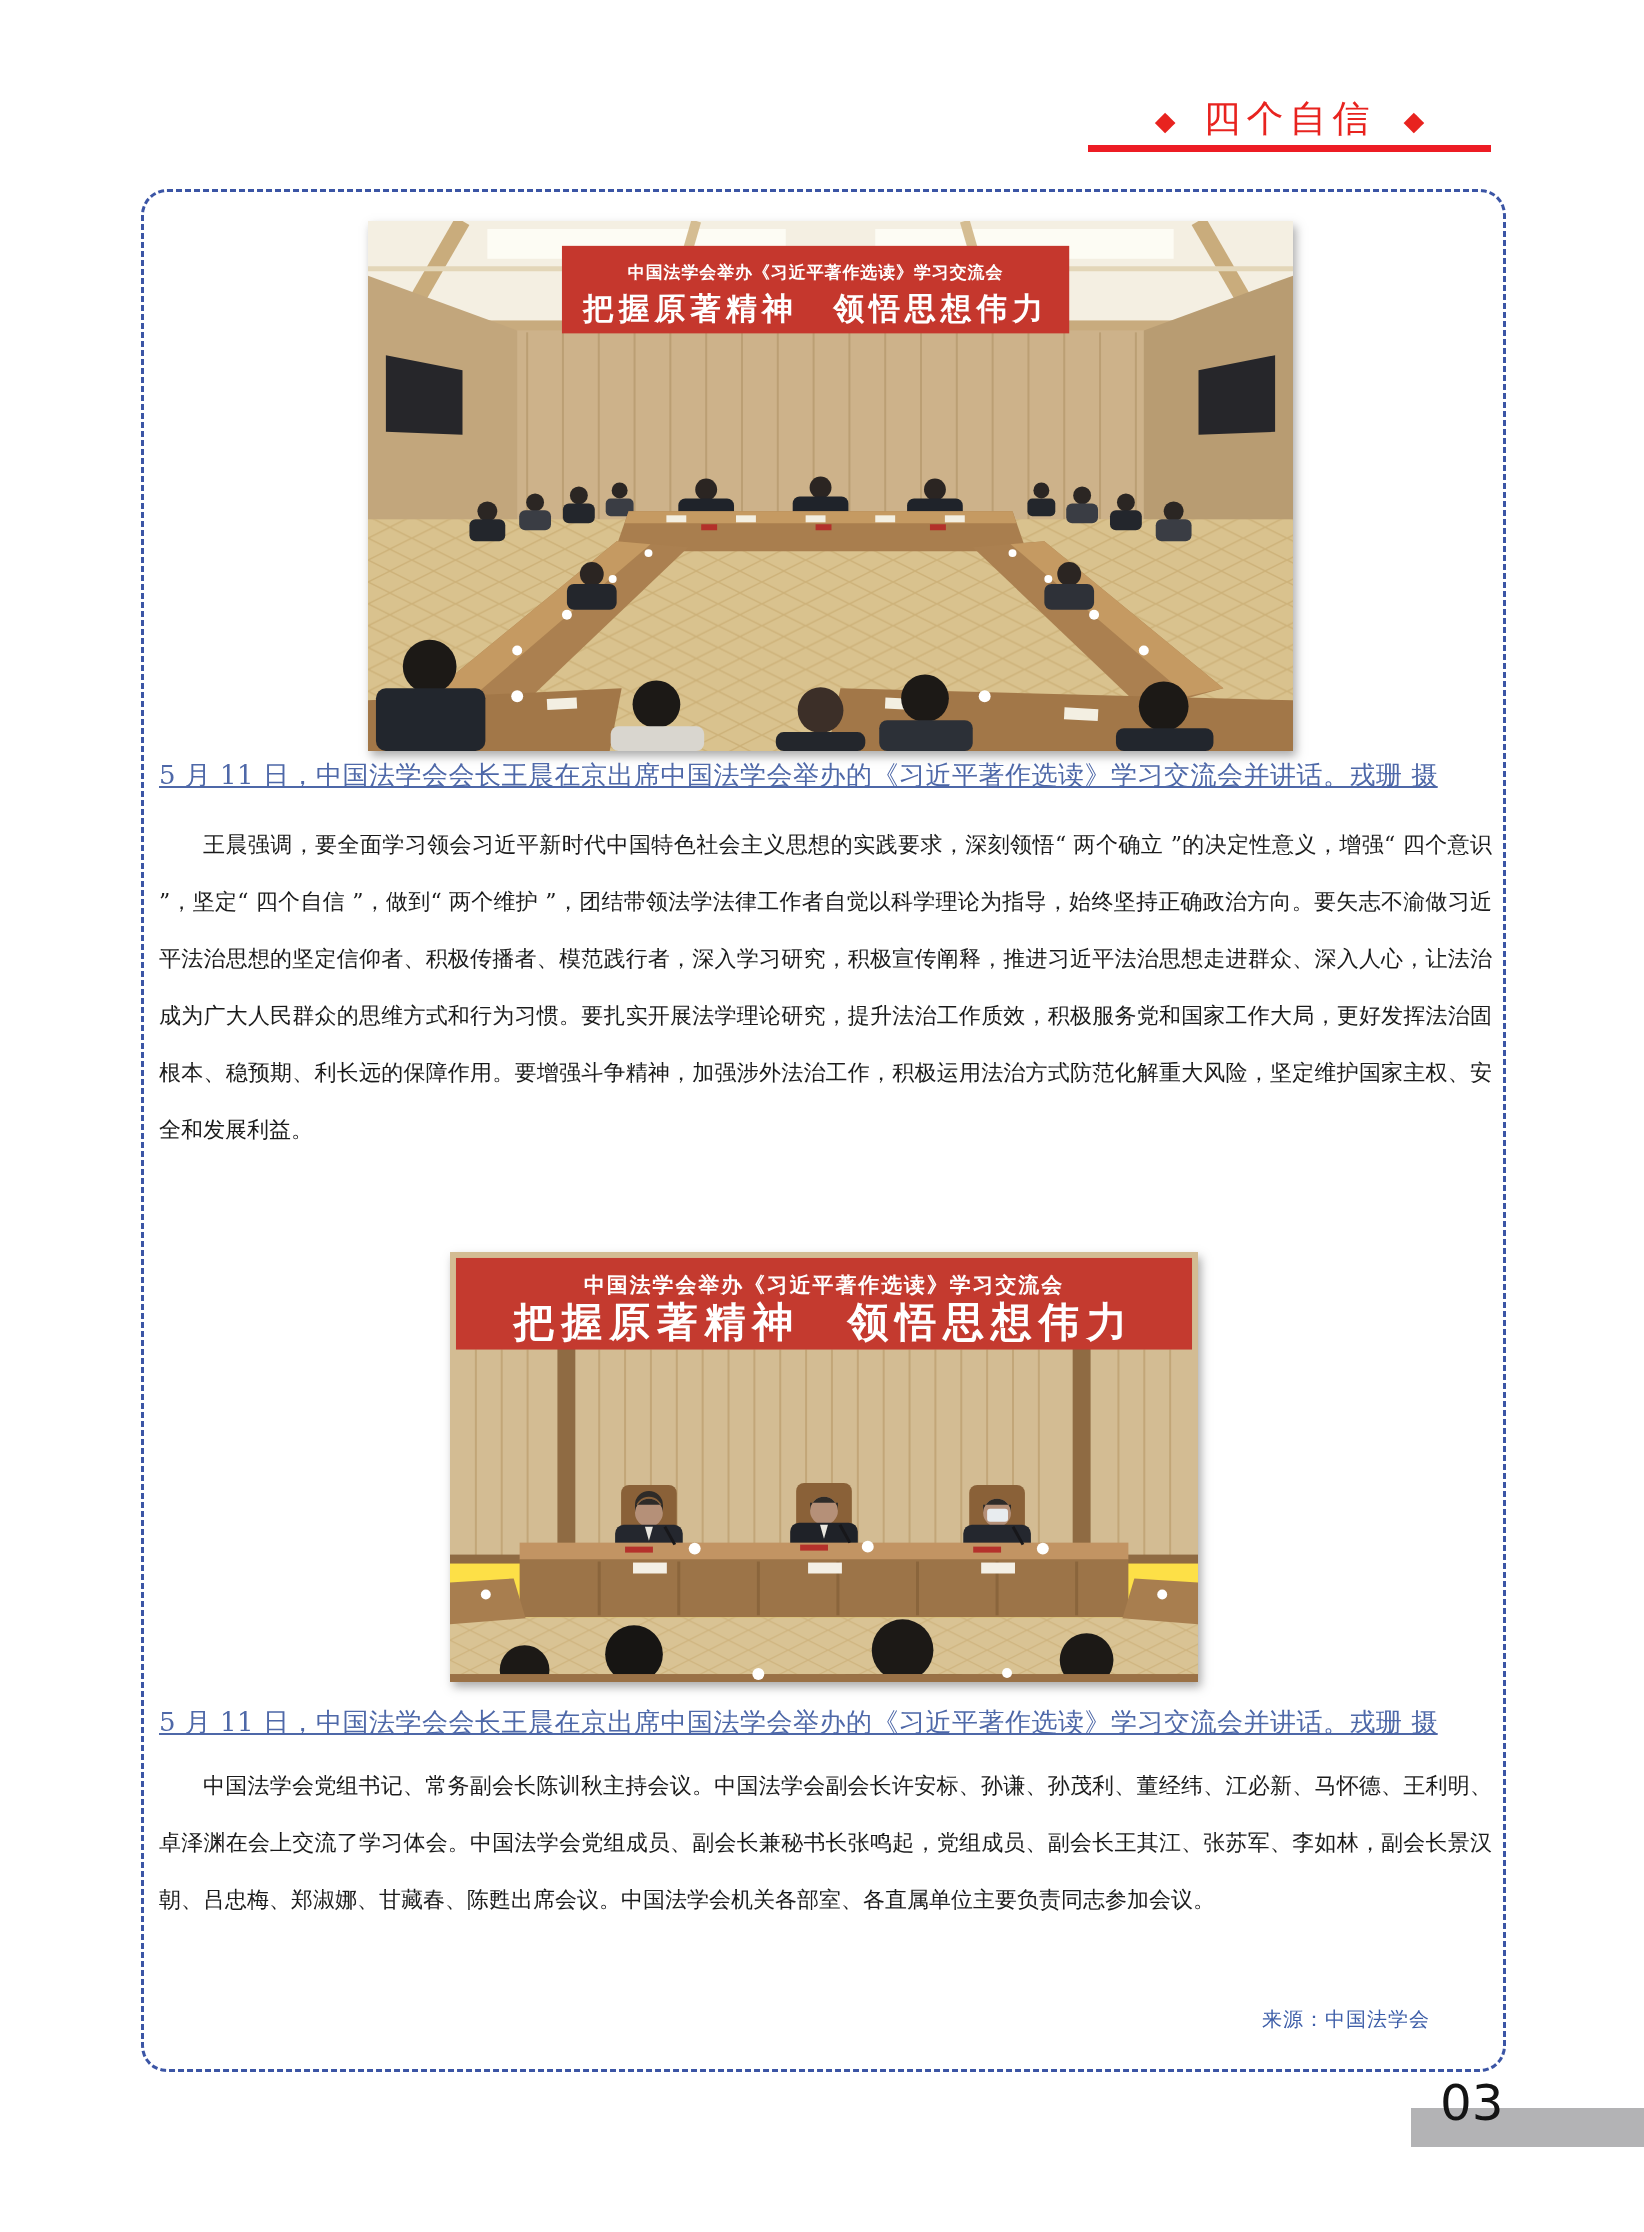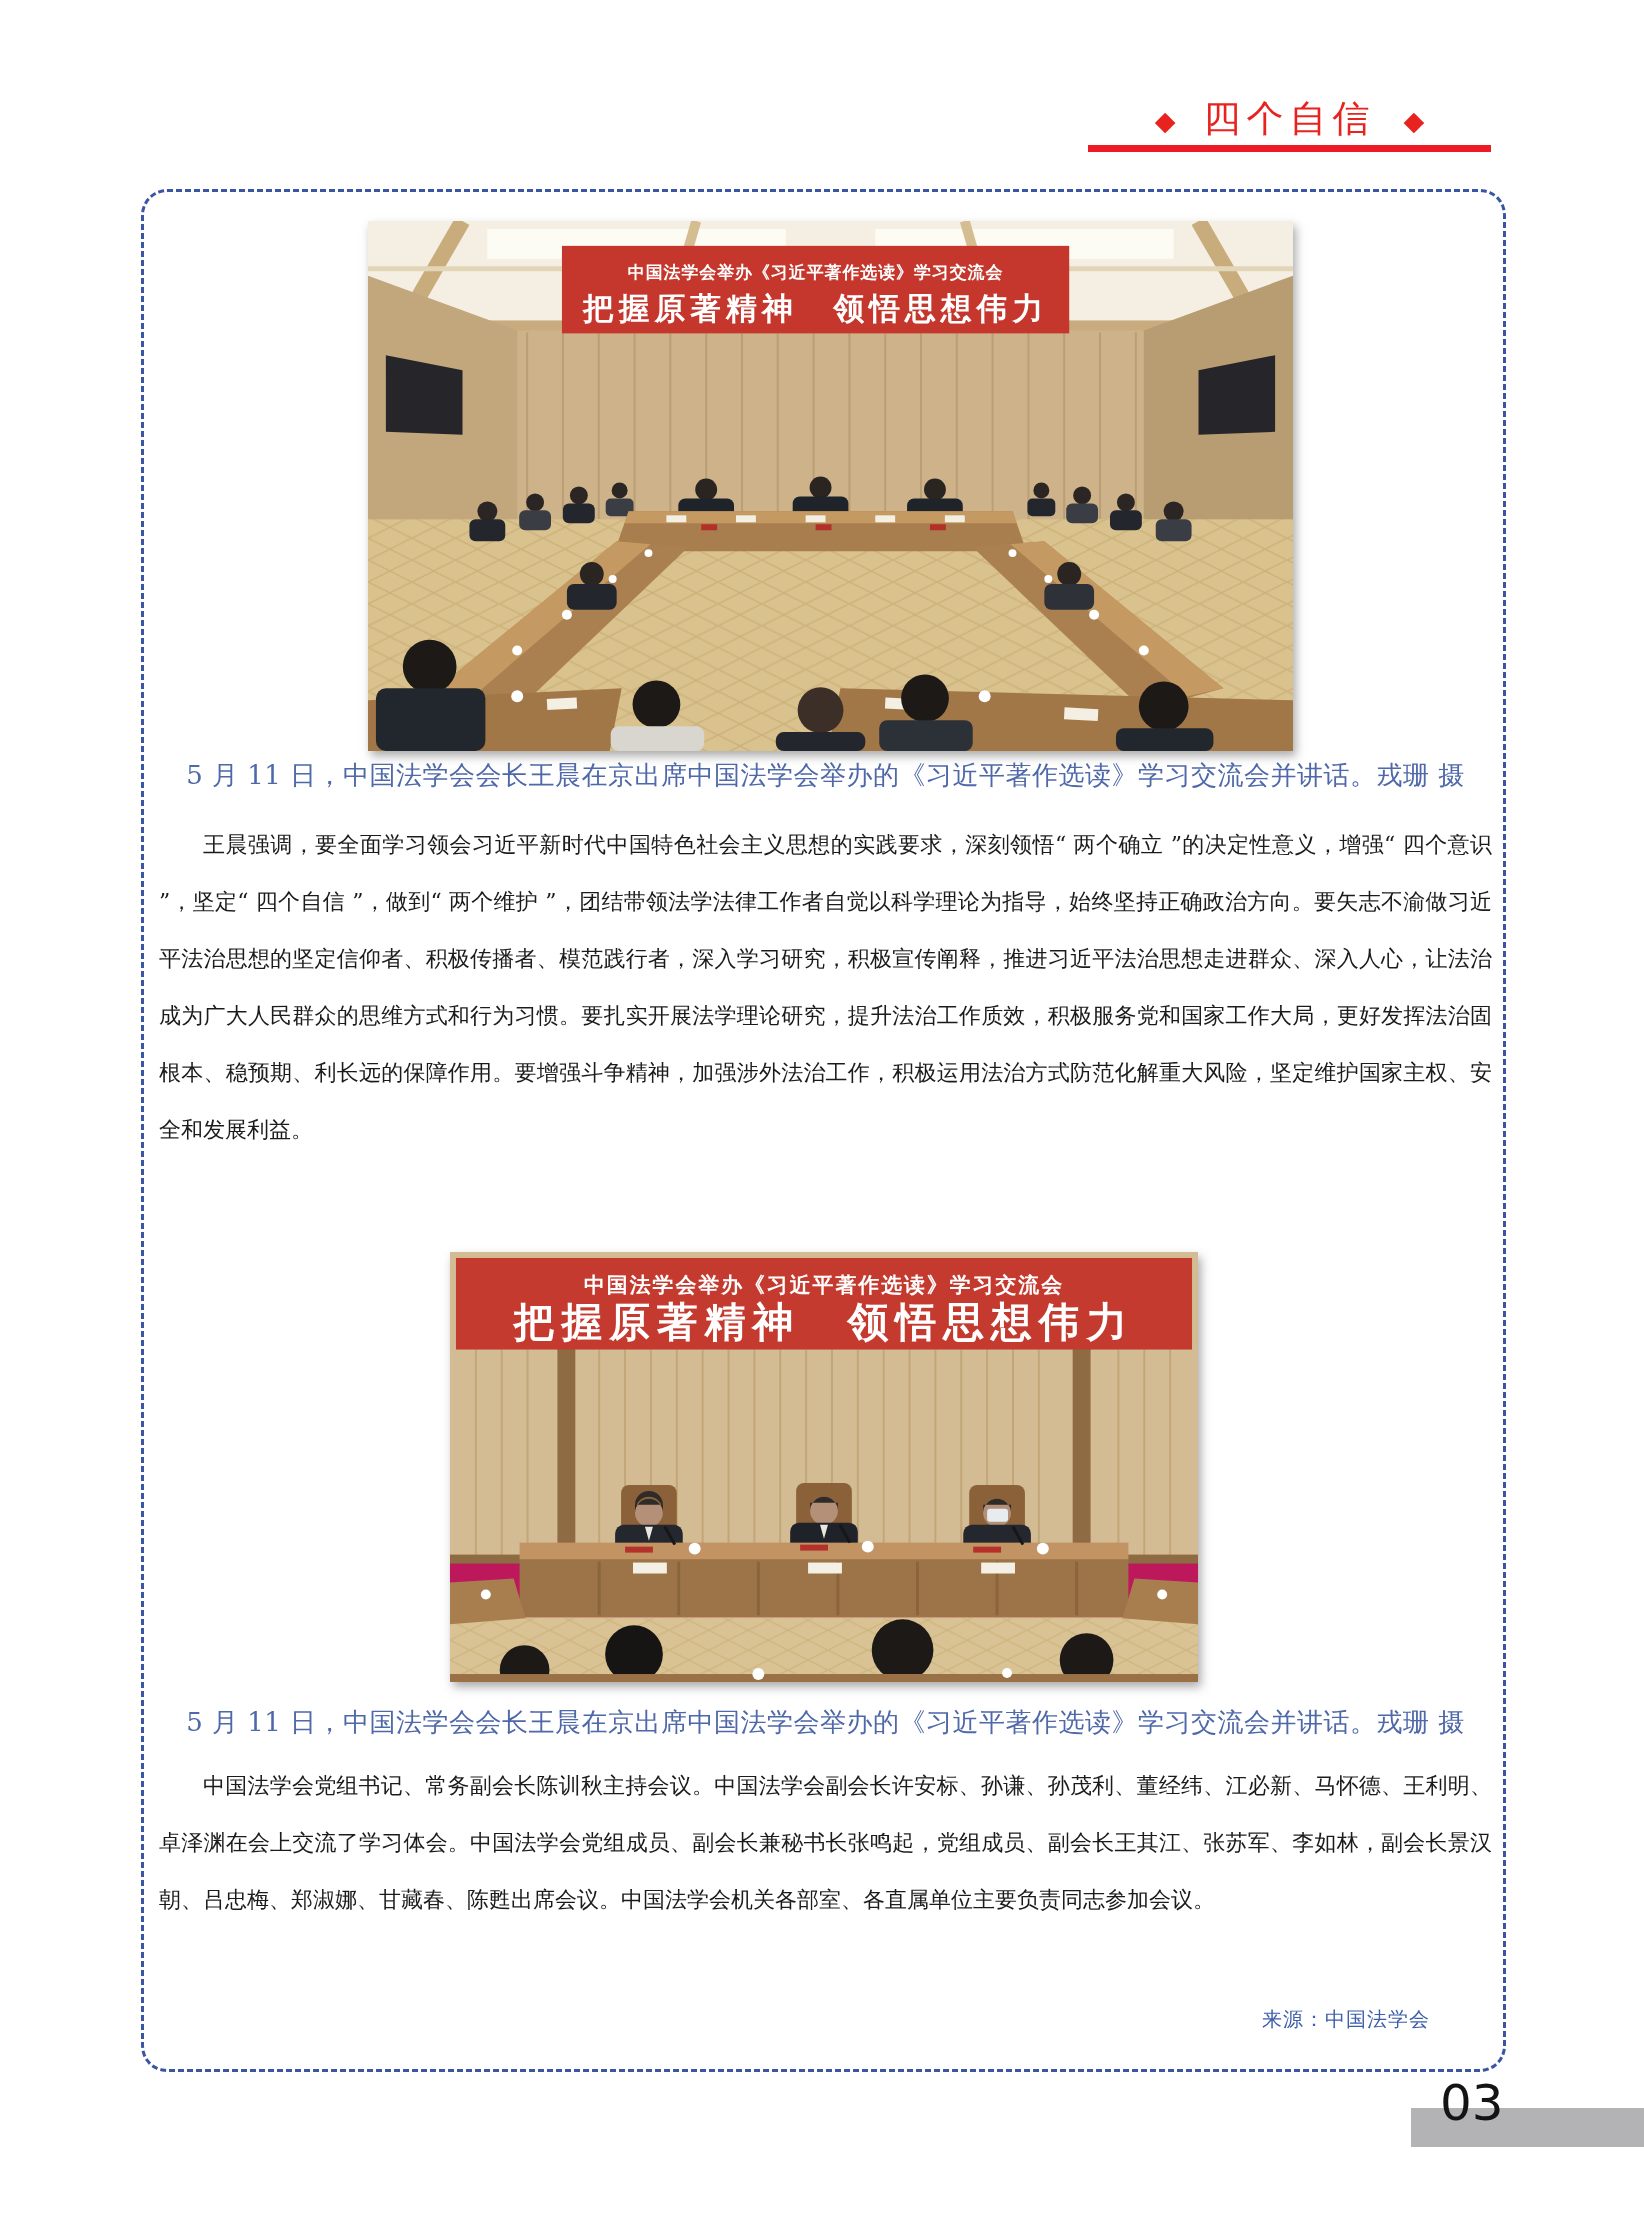--- a/index.html
+++ b/index.html
@@ -17,28 +17,28 @@
   .header-rule {
     position:absolute; top:145px; left:1088px; width:403px; height:7px;
     background:#ed1c24;
   }
   
   .content-box {
     position:absolute; left:141px; top:189px; width:1365px; height:1883px;
     border:3px dashed #3b55a5; border-radius:26px; box-sizing:border-box;
   }
   
-  .photo { box-shadow:3px 5px 9px rgba(90,90,90,.5); background:#be185d; }
+  .photo { box-shadow:3px 5px 9px rgba(90,90,90,.5); background:#fde047; }
   .photo svg { display:block; width:100%; height:100%; }
   .photo1 { position:absolute; left:368px; top:221px; width:925px; height:530px; }
   .photo2 { position:absolute; left:450px; top:1252px; width:748px; height:430px; }
   
   .caption {
-    position:absolute; left:159px; width:1333px; text-align:center;
-    color:#4e68a8; font-size:26px; letter-spacing:0.5px;
+    position:absolute; left:159px; width:1333px; text-align:left;
+    color:#4e68a8; font-size:26px; letter-spacing:0.5px;text-decoration:underline;
   }
   .caption1 { top:758px; }
   .caption2 { top:1705px; }
   .para {
     position:absolute; left:159px; width:1333px; font-size:22px;
     line-height:57px; text-align:justify; text-indent:2em; color:#1b1b1b;
   }
   .para1 { top:816px; }
   .para2 { top:1757px; }
   .source {

